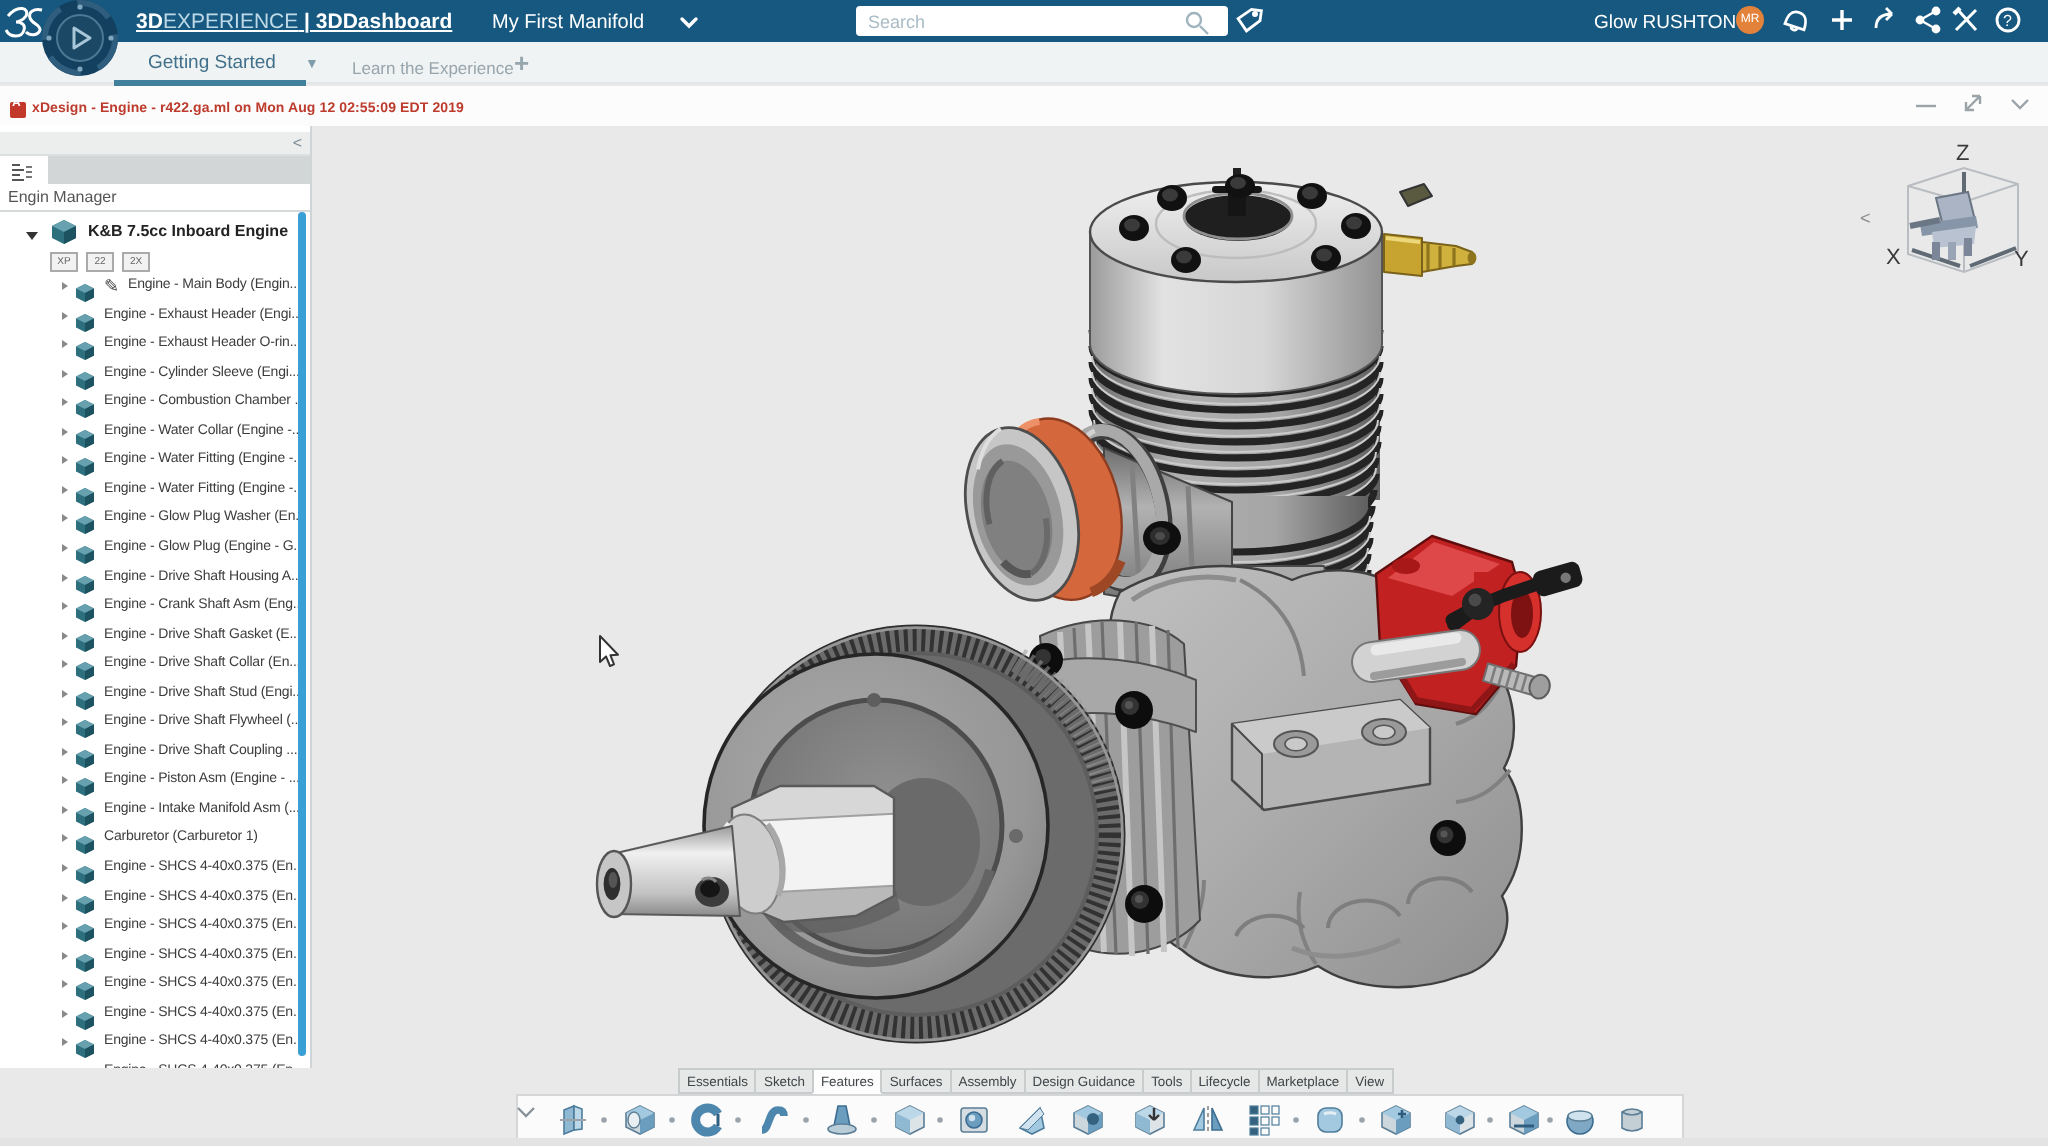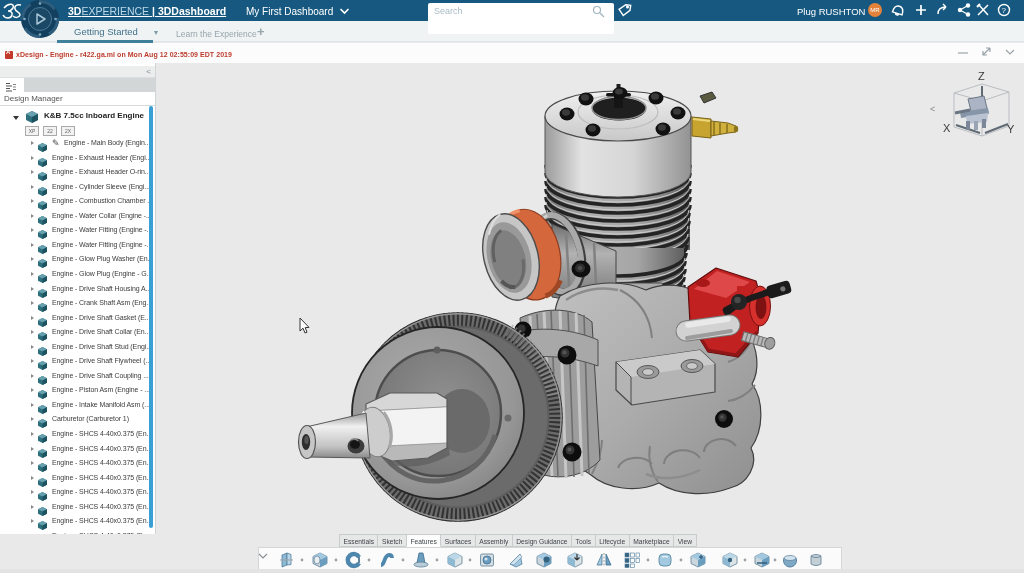--- a/index.html
+++ b/index.html
@@ -5,21 +5,21 @@
   * { margin:0; padding:0; box-sizing:border-box; }
   html,body { width:1024px; height:573px; overflow:hidden; }
   body { font-family:"Liberation Sans", sans-serif; position:relative; background:#e9e9e9; }
   #topbar { position:absolute; left:0; top:0; width:1024px; height:21px; background:#16587f; }
   #tabrow { position:absolute; left:0; top:21px; width:1024px; height:21px; background:#f0f3f4; border-bottom:1px solid #e0e5e7;}
   #whiterow { position:absolute; left:0; top:43px; width:1024px; height:20px; background:#fcfcfc; }
   #brand { position:absolute; left:68px; top:5px; font-size:10.5px; color:#fff; letter-spacing:0;text-decoration:underline;}
   #brand b { font-weight:bold; }
   #brand .lt { color:#bdd9e8; font-weight:normal;}
   #dashname { position:absolute; left:246px; top:5.5px; font-size:10px; color:#fff;}
-  #searchbox { position:absolute; left:428px; top:3px; width:186px; height:31px; background:#fff; border-radius:2px; }
+  #searchbox { position:absolute; left:428px; top:3px; width:186px; height:15px; background:#fff; border-radius:2px; }
   #searchbox span { position:absolute; left:6px; top:3px; font-size:9px; color:#a9bcc6; }
   #username { position:absolute; left:797px; top:5.5px; font-size:9.5px; color:#fff; }
   #avatar { position:absolute; left:868px; top:3px; width:14px; height:14px; border-radius:50%; background:#e2823b; color:#fff; font-size:6px; text-align:center; line-height:14px;}
   #tab1 { position:absolute; left:74px; top:26px; font-size:9.5px; color:#41718a; }
   #tab1 .ul { position:absolute; left:-17px; width:96px; top:14px; height:3px; background:#41809b;}
   #tab1 .chev { color:#7d9dab; margin-left:12px; font-size:7px;}
   #tab2 { position:absolute; left:176px; top:29px; font-size:8.5px; color:#97a5ad; }
   #plus { position:absolute; left:257px; top:24px; font-size:13px; color:#97a5ad; font-weight:bold;}
   #redico { position:absolute; left:5px; top:51px; width:7.5px; height:7.5px; background:#c2392b; border-radius:1px;}
   #redico span{ position:absolute; left:1px; top:-2px; color:#fff; font-size:6px; font-weight:bold;}
@@ -45,45 +45,45 @@
   .btab.active { background:#fdfdfd; border-bottom:1px solid #fdfdfd; position:relative; z-index:2;}
   #bicons { position:absolute; left:258px; top:547px; width:584px; height:25px; background:#fbfbfb; border:1px solid #d4d6d7; border-bottom:none;}
   #gfx { position:absolute; left:0; top:0; width:1024px; height:573px; pointer-events:none;}
 </style>
 </head>
 <body>
   <div id="topbar"></div>
   <div id="tabrow"></div>
   <div id="whiterow"></div>
   <div id="brand"><b>3D</b><span class="lt">EXPERIENCE</span> <b>| 3DDashboard</b></div>
-  <div id="dashname">My First Dashboard</div>
+  <div id="dashname">My First Manifold</div>
   <div id="searchbox">
     <span>Search</span>
   </div>
-  <div id="username">Plug RUSHTON</div>
+  <div id="username">Glow RUSHTON</div>
   <div id="avatar">MR</div>
   <div id="tab1">Getting Started <span class="chev">▼</span><span class="ul"></span></div>
   <div id="tab2">Learn the Experience</div>
   <div id="plus">+</div>
   <div id="redico">
     <span>A</span>
   </div>
   <div id="redtitle">xDesign - Engine - r422.ga.ml on Mon Aug 12 02:55:09 EDT 2019</div>
 
   <div id="panel">
     <div id="panel-collapse">
       <span>&lt;</span>
     </div>
     <div id="panel-tabs">
       <div class="ptab"><svg width="12" height="10" viewBox="0 0 12 10" style="margin:2px 0 0 5px;">
           <path d="M1,1.5 L5,1.5 M1,4 L7,4 M1,6.5 L5,6.5 M1,9 L7,9" stroke="#555" stroke-width="1.1"></path>
           <path d="M8,2.5 L11,2.5 M8,5 L11,5 M8,7.5 L11,7.5" stroke="#777" stroke-width="0.9"></path>
         </svg></div>
     </div>
-    <div id="pm-title">Design Manager</div>
+    <div id="pm-title">Engin Manager</div>
     <div id="pm-sep"></div>
     <div id="tree">
       <div style="position:absolute;left:13px;top:10px;width:0;height:0;border-top:4.5px solid #333;border-left:3.5px solid transparent;border-right:3.5px solid transparent;"></div>
       <div style="position:absolute;left:26px;top:3px;"><svg width="12" height="12" viewBox="0 0 10 10">
           <polygon points="5,0 10,2.5 10,7.5 5,10 0,7.5 0,2.5" fill="#2e6f7e"></polygon>
           <polygon points="5,0 10,2.5 5,5 0,2.5" fill="#67a1af"></polygon>
           <polygon points="5,5 10,2.5 10,7.5 5,10" fill="#1d5260"></polygon>
         </svg></div>
       <div style="position:absolute;left:44px;top:5px;font-size:8px;font-weight:bold;color:#222;">K&amp;B 7.5cc Inboard Engine</div>
       <div style="position:absolute;left:25px;top:20px;width:14px;height:10px;border:1px solid #aaa;background:#f2f2f2;font-size:5px;color:#666;text-align:center;line-height:9px;">XP</div>

